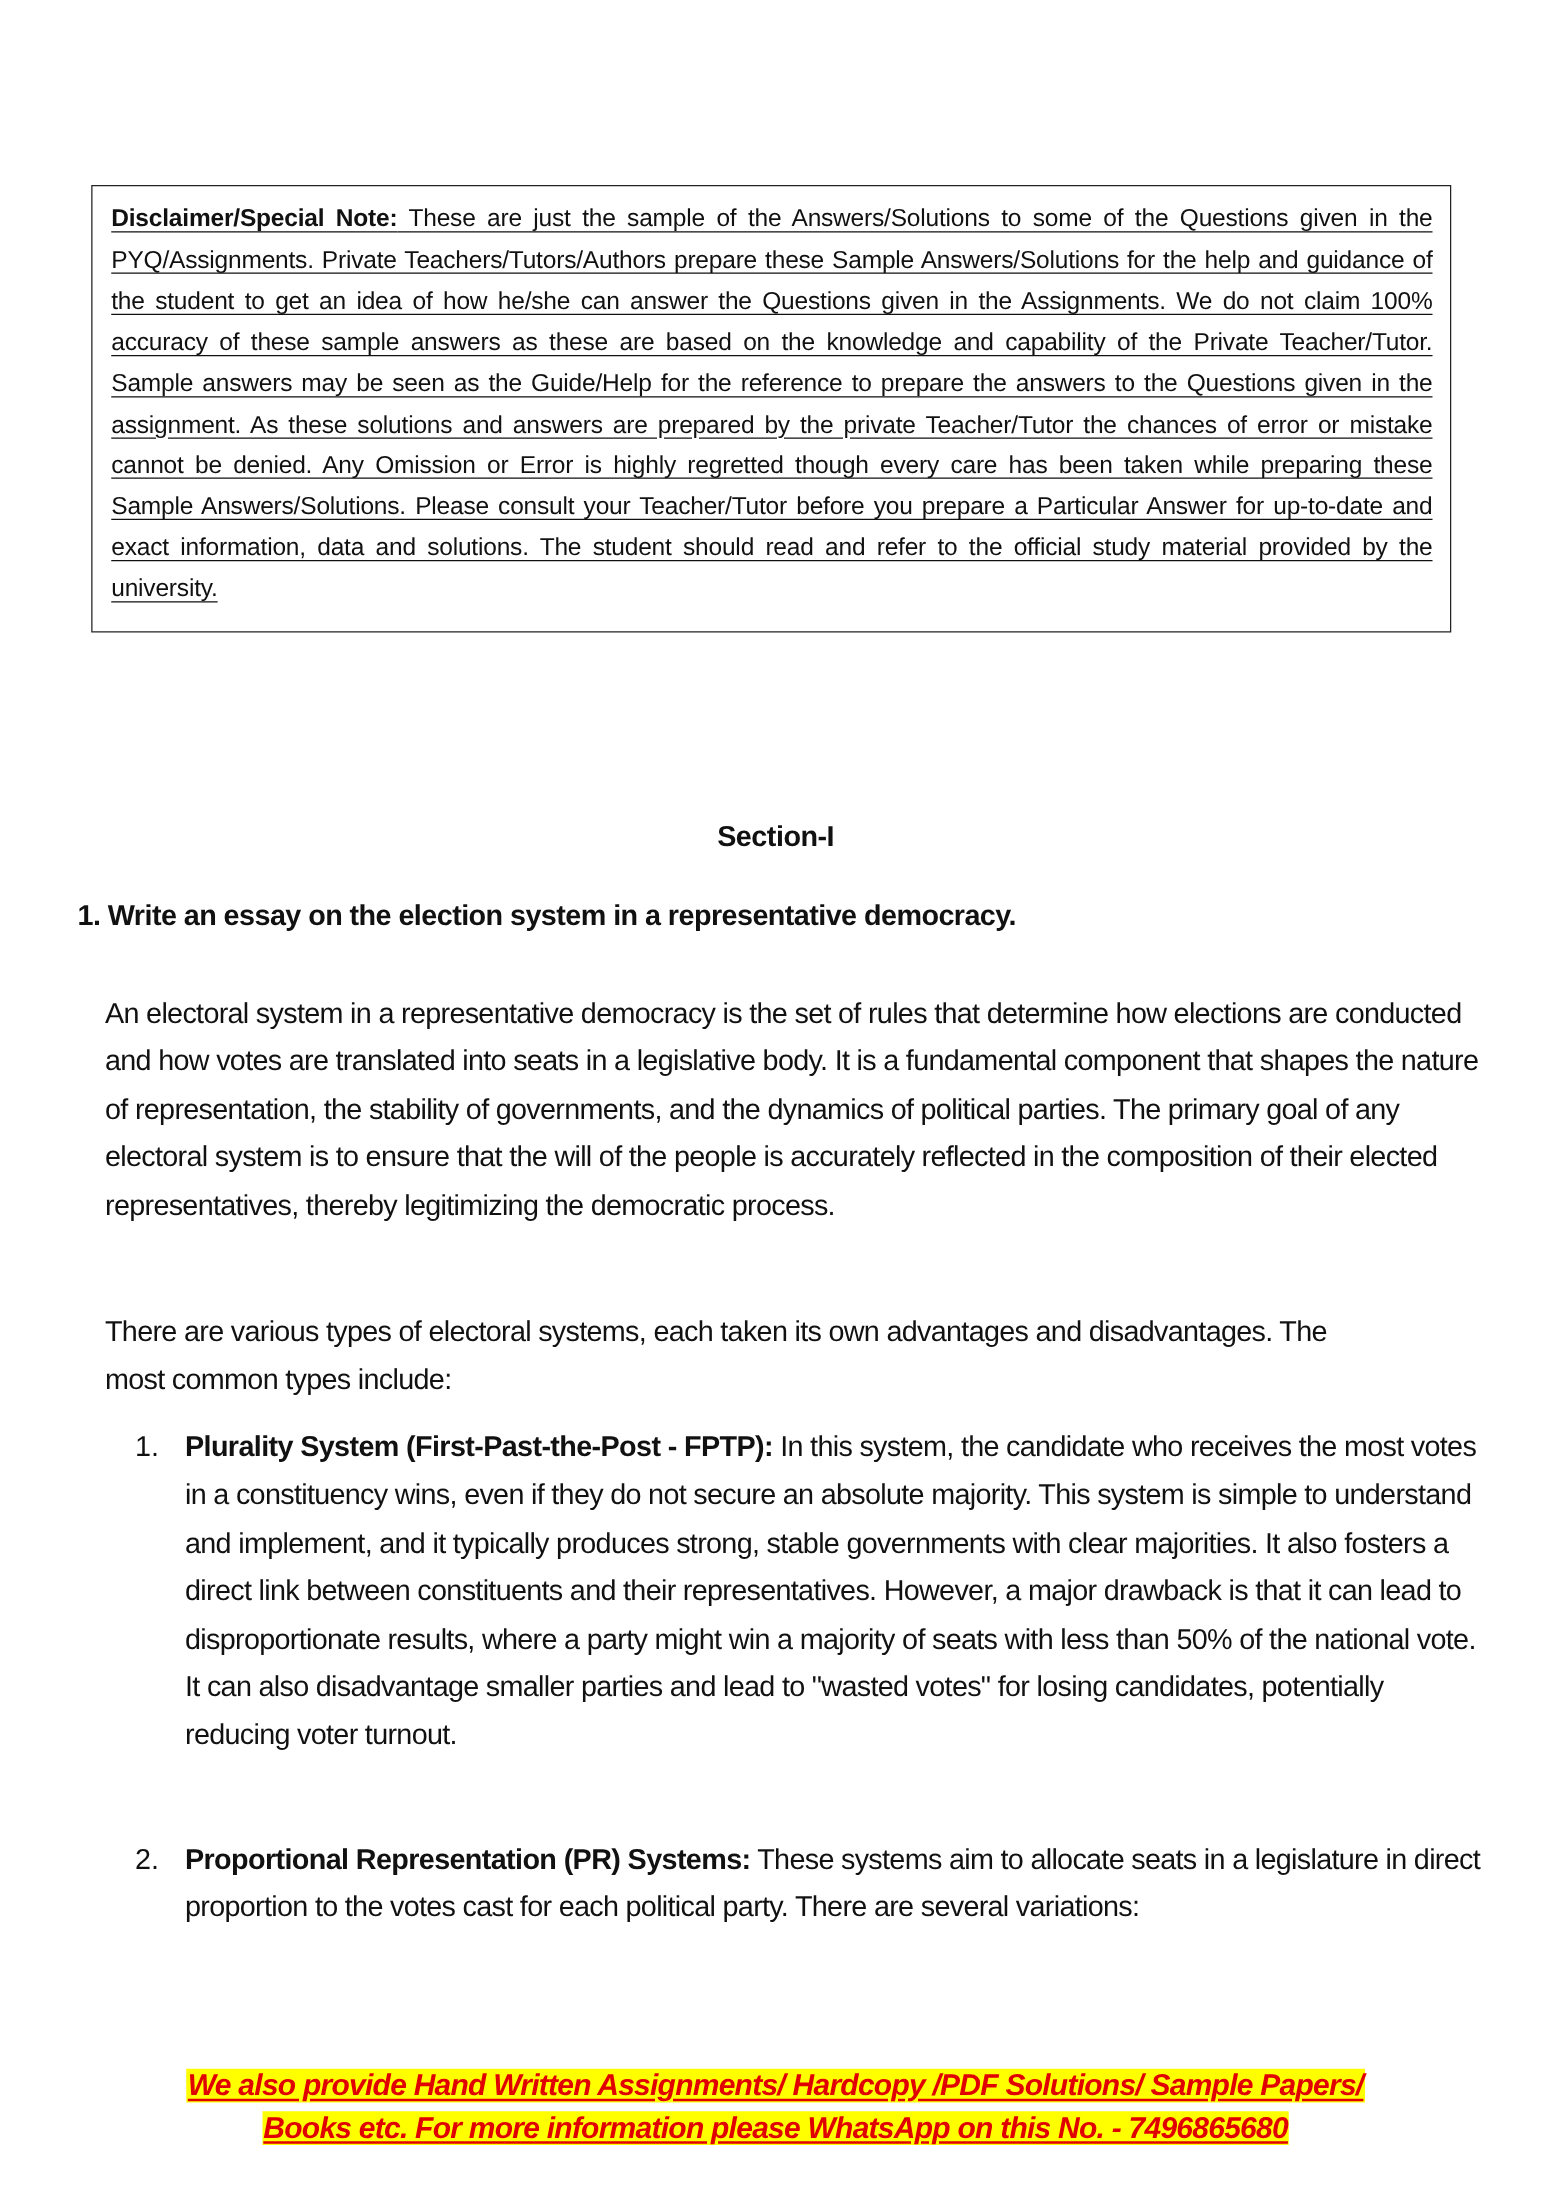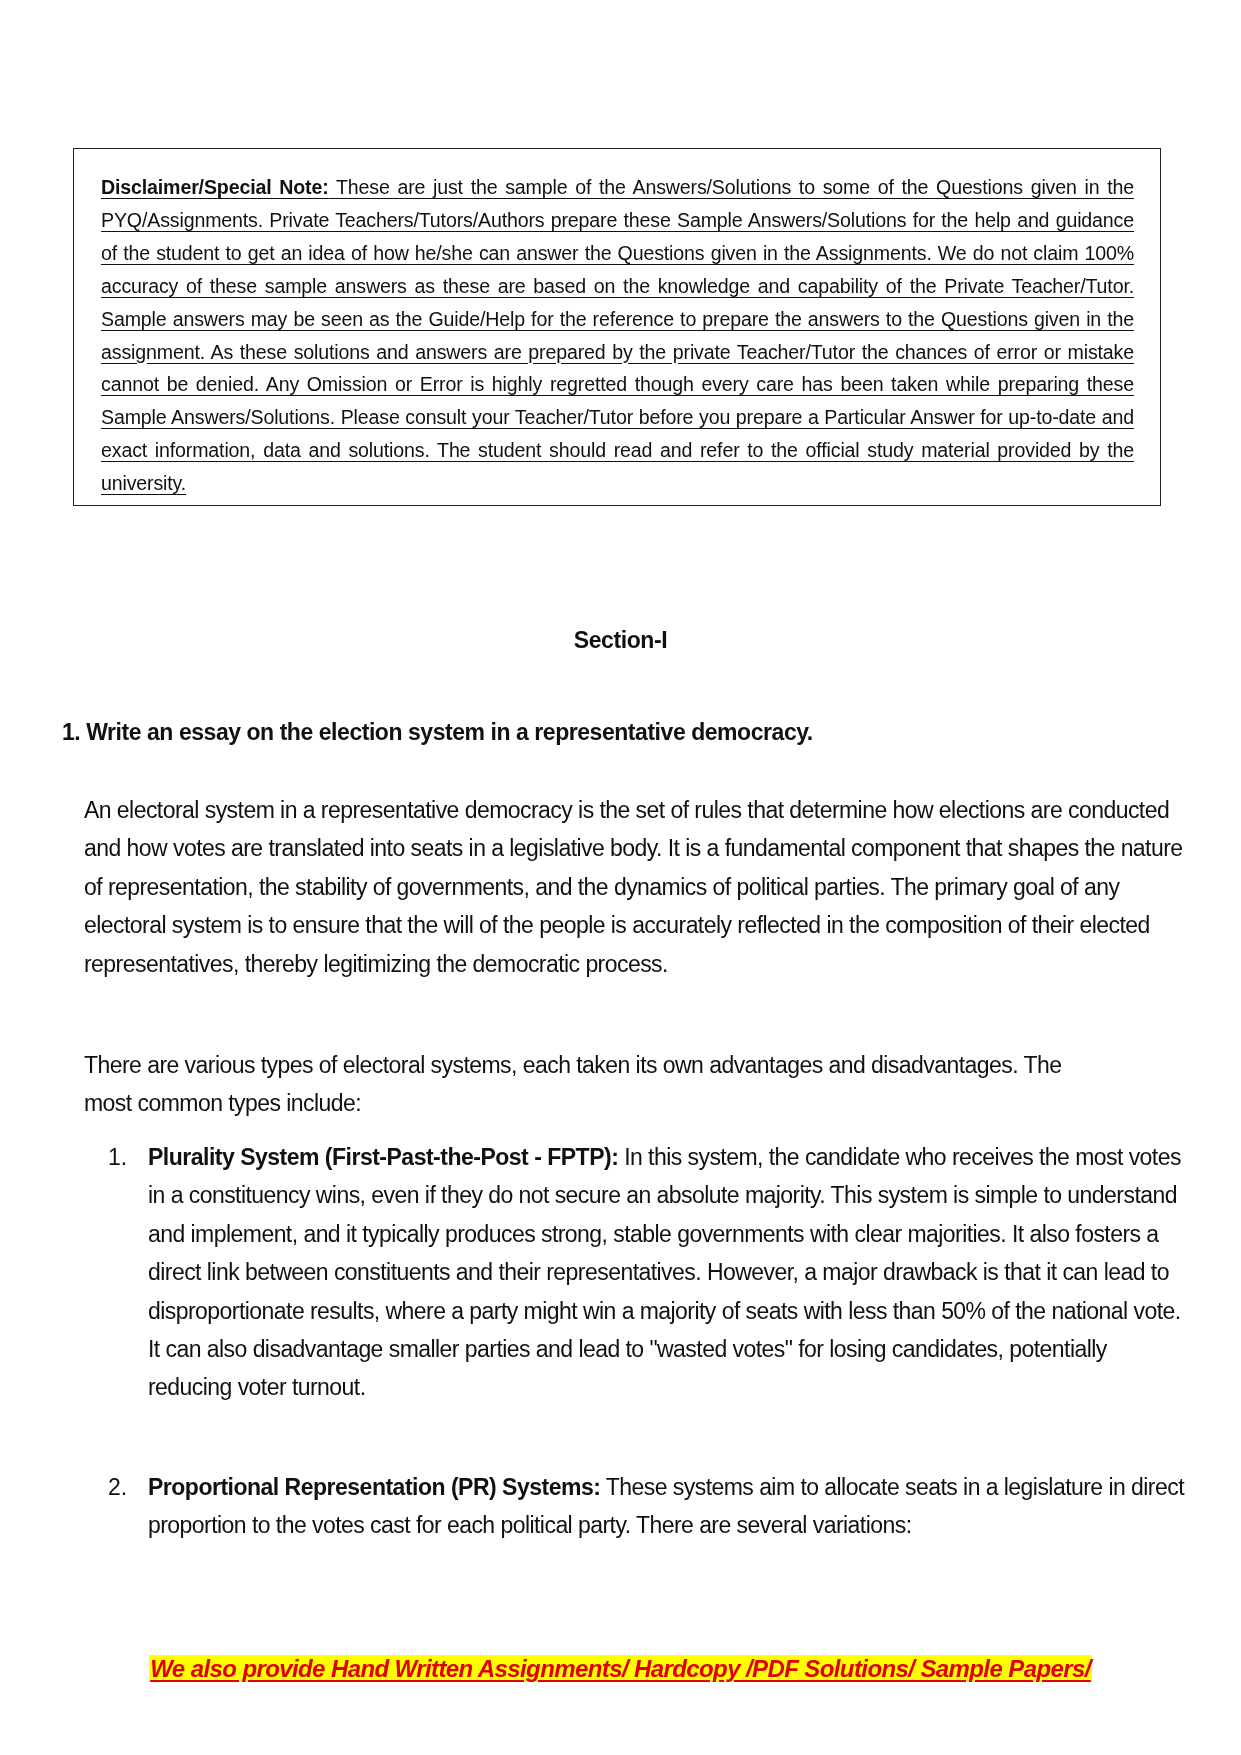--- a/index.html
+++ b/index.html
@@ -3,26 +3,26 @@
 <meta charset="utf-8">
 <style>
   html, body { margin: 0; padding: 0; background: #ffffff; }
   body { width: 1241px; height: 1755px; position: relative; overflow: hidden;
          font-family: "Liberation Sans", sans-serif; color: #111; }
   .disclaimer {
     position: absolute; left: 73px; top: 148px; width: 1088px; height: 358px;
     border: 1.5px solid #222; padding: 10px 14px 0 15px; box-sizing: border-box;
   }
   .disclaimer p {
-    margin: 12px; font-size: 19.6px; line-height: 32.9px; text-align: justify;
+    margin: 0; font-size: 19.6px; line-height: 32.9px; text-align: justify;
     text-decoration: underline; text-underline-offset: 4px; letter-spacing: -0.15px;
   }
   .disclaimer b { font-weight: bold; }
   .section-title {
-    position: absolute; top: 627px; left: 0; width: 1241px; text-align: center;
+    position: absolute; top: 656px; left: 0; width: 1241px; text-align: center;
     font-size: 23px; font-weight: bold; letter-spacing: -0.4px;
   }
   .question {
     position: absolute; top: 719px; left: 62px; font-size: 23px; font-weight: bold;
     letter-spacing: -0.45px;
   }
   .para {
     position: absolute; left: 74px; width: 1110px; font-size: 23px; line-height: 38.4px;
     letter-spacing: -0.55px; margin: 10px;
   }
@@ -61,13 +61,14 @@
   <div class="body"><b>Plurality System (First-Past-the-Post - FPTP):</b><span> In this system, the candidate who receives the most votes in a constituency wins, even if they do not secure an absolute majority. This system is simple to understand and implement, and it typically produces strong, stable governments with clear majorities. It also fosters a direct link between constituents and their representatives. However, a major drawback is that it can lead to disproportionate results, where a party might win a majority of seats with less than 50% of the national vote. It can also disadvantage smaller parties and lead to "wasted votes" for losing candidates, potentially reducing voter turnout.</span></div>
 </div>
 
 <div class="list-item" style="top:1468px;">
   <span class="num">2.</span>
   <div class="body"><b>Proportional Representation (PR) Systems:</b><span> These systems aim to allocate seats in a legislature in direct proportion to the votes cast for each political party. There are several variations:</span></div>
 </div>
 
 <div class="footer">
   <span>We also provide Hand Written Assignments/ Hardcopy /PDF Solutions/ Sample Papers/</span><br>
+  <span>Books etc. For more information please WhatsApp on this No. - 7496865680</span>
 </div>
 
 </body></html>

